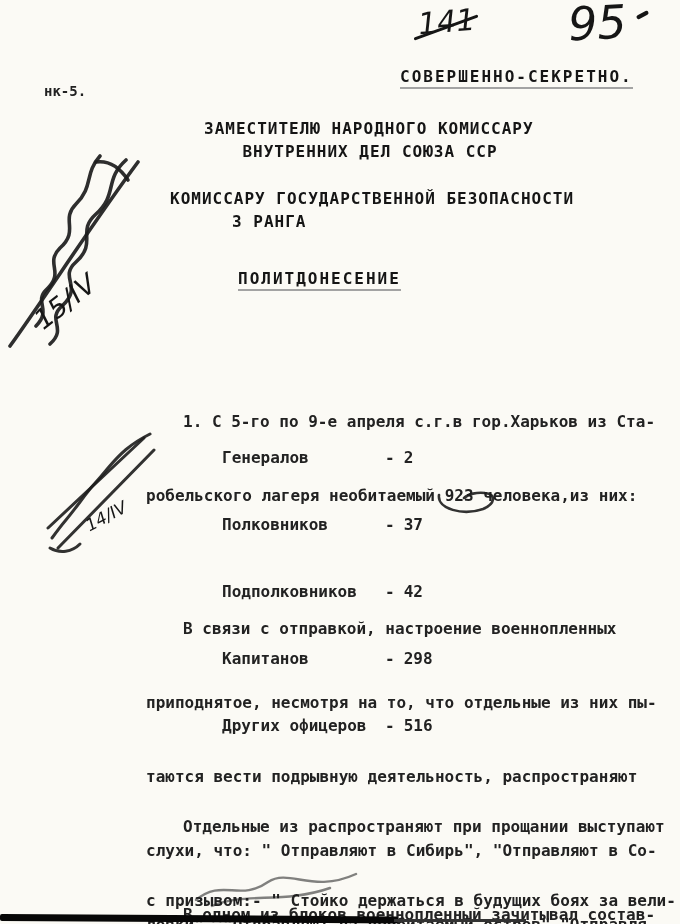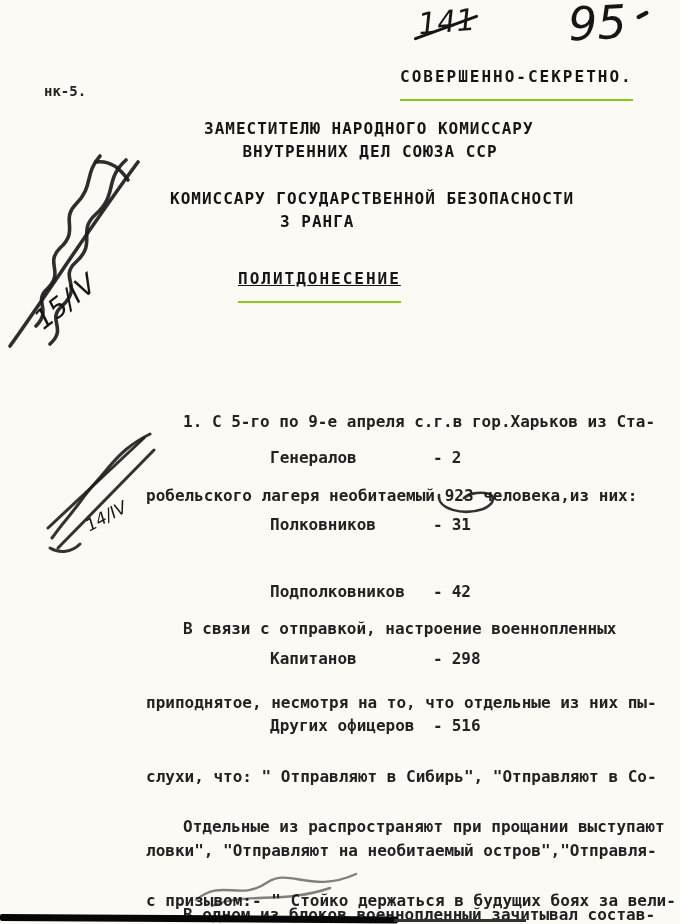--- a/index.html
+++ b/index.html
@@ -9,27 +9,27 @@
   }
   .tw {
     position:absolute;
     font-family:"DejaVu Sans Mono","Liberation Mono",monospace;
     font-weight:700; font-size:16px; color:#222;
     white-space:pre; line-height:22px;
   }
   .hdr { color:#151515; }
   .ls1 { letter-spacing:1px; }
   .ls2 { letter-spacing:2px; }
-  .ul { border-bottom:2px solid #84cc16; padding-bottom:13px; }
+  .ul { border-bottom:2px solid #a3a3a3; padding-bottom:1px; }
   .para .line { height:30px; line-height:30px; }
   .indent { padding-left:37px;margin-top:32px; }
 
   .officers { left:222px; top:402px; }
   .t-row { height:23px; line-height:23px; }
-  .rank { display:inline-block; width:163px;margin-left:48px; }
+  .rank { display:inline-block; width:163px; }
   .cnt  { margin-left:9px; }
 
   .count-wrap { position:relative; display:inline-block; }
   .swoosh { position:absolute; left:-10px; top:9px; width:66px; height:32px; overflow:visible; }
   .swoosh path, .sig path, .scribble path { fill:none; stroke:#1c1c1c; stroke-linecap:round; stroke-linejoin:round; }
   .swoosh path { stroke-width:2.6; opacity:.9; }
 
   .hw {
     position:absolute; font-family:"DejaVu Sans","Liberation Sans",sans-serif;
     font-style:italic; color:#161616; white-space:pre;
@@ -54,23 +54,23 @@
 
   .scanbar  { position:absolute; left:0;     top:914px; width:398px; height:7px;
     background:#070707; transform:rotate(.35deg); transform-origin:left center; border-radius:2px; }
   .scanbar2 { position:absolute; left:394px; top:919px; width:132px; height:3px; background:#333; }
 
   .docref { left:44px; top:80px; font-size:14px; }
   .classification { left:400px; top:66px; }
   .addr1 { left:204px; top:118px; }
   .addr2 { left:204px; top:141px; width:332px; text-align:center; }
   .addr3 { left:170px; top:188px; }
-  .addr4 { left:232px; top:211px;margin-left:48px; }
+  .addr4 { left:232px; top:211px; }
   .addrname { left:358px; top:224px; }
-  .doctitle { left:238px; top:268px;text-decoration:underline; }
+  .doctitle { left:238px; top:268px; }
   .p1 { left:146px; top:331px; }
   .p2 { left:146px; top:538px; }
   .p3 { left:146px; top:736px; }
   .p4 { left:146px; top:824px; }
 </style>
 </head>
 <body>
 
 <div class="page">
 
@@ -91,29 +91,30 @@
 
   <div class="tw para p1">
     <div class="line indent">1. С 5-го по 9-е апреля с.г.в гор.Харьков из Ста-</div>
     <div class="line"><span>робельского лагеря необитаемый </span><span class="count-wrap"><span>923</span><svg class="swoosh" viewBox="0 0 66 32">
             <path d="M4,5 C2,19 28,26 48,19 C60,14 62,4 50,3 C42,2 33,4 29,8"></path>
           </svg></span><span> человека,из них:</span></div>
   </div>
 
   <div class="tw officers">
     <div class="t-row"><span class="rank">Генералов</span><span class="dash">-</span><span class="cnt">2</span></div>
-    <div class="t-row"><span class="rank">Полковников</span><span class="dash">-</span><span class="cnt">31</span></div>
+    <div class="t-row"><span class="rank">Полковников</span><span class="dash">-</span><span class="cnt">37</span></div>
     <div class="t-row"><span class="rank">Подполковников</span><span class="dash">-</span><span class="cnt">42</span></div>
     <div class="t-row"><span class="rank">Капитанов</span><span class="dash">-</span><span class="cnt">298</span></div>
     <div class="t-row"><span class="rank">Других офицеров</span><span class="dash">-</span><span class="cnt">516</span></div>
   </div>
 
   <div class="tw para p2">
     <div class="line indent">В связи с отправкой, настроение военнопленных</div>
     <div class="line">приподнятое, несмотря на то, что отдельные из них пы-</div>
+    <div class="line">таются вести подрывную деятельность, распространяют</div>
     <div class="line">слухи, что: " Отправляют в Сибирь", "Отправляют в Со-</div>
     <div class="line">ловки", "Отправляют на необитаемый остров","Отправля-</div>
     
     
   </div>
 
   <div class="tw para p3">
     <div class="line indent">Отдельные из распространяют при прощании выступают</div>
     <div class="line">с призывом:- " Стойко держаться в будущих боях за вели-</div>
     

